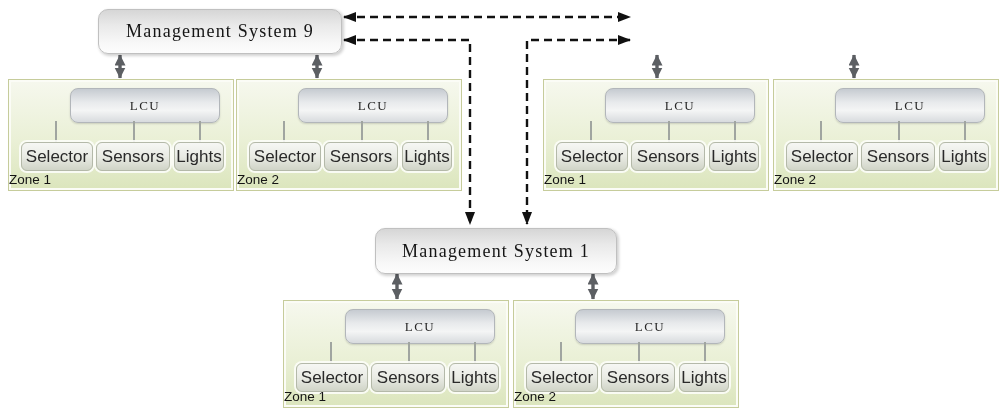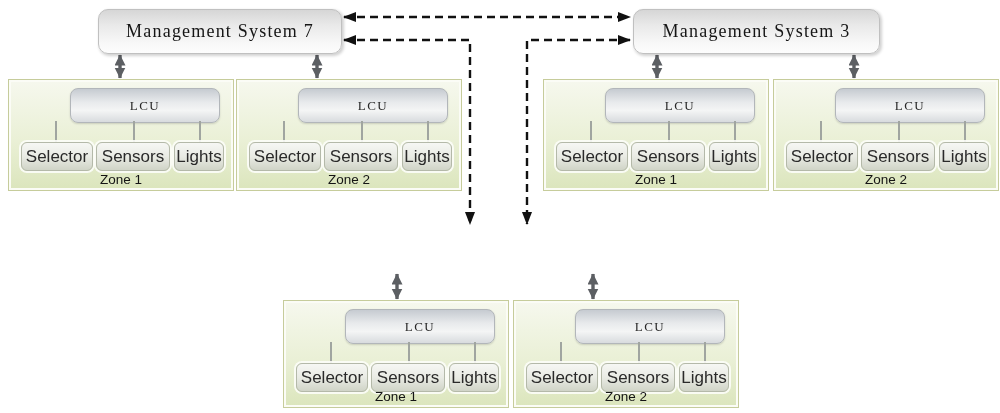--- a/index.html
+++ b/index.html
@@ -38,21 +38,21 @@
   .device{
     position:absolute;top:62px;height:27px;border-radius:6px;
     background:linear-gradient(180deg,#f6f7f4 0%,#e9ebe4 50%,#d0d4c7 100%);
     border:1px solid #b4b9a9;
     box-shadow:0 0 0 2px rgba(252,253,248,0.9);
     display:flex;align-items:center;justify-content:center;
     font-size:17px;color:#2a2a2a;
   }
   .zone-label{
     position:absolute;left:0;right:0;bottom:1px;height:18px;
-    text-align:center;font-size:13.5px;color:#141414;line-height:18px;
+    font-size:13.5px;color:#141414;line-height:18px;
   }
 </style>
 </head>
 <body>
 
 <div id="canvas">
 
   <svg class="overlay" width="1000" height="413" viewBox="0 0 1000 413">
     <defs>
       <marker id="m-black" markerUnits="userSpaceOnUse" markerWidth="14" markerHeight="12" refX="12" refY="5" orient="auto-start-reverse">
@@ -68,22 +68,22 @@
     <path d="M630 40 H527 V224" fill="none" stroke="#111" stroke-width="2.4" stroke-dasharray="8 5" marker-start="url(#m-black)" marker-end="url(#m-black)"></path>
 
     <path d="M120 55 V78" stroke="#5c5f63" stroke-width="3.4" marker-start="url(#m-gray)" marker-end="url(#m-gray)"></path>
     <path d="M317 55 V78" stroke="#5c5f63" stroke-width="3.4" marker-start="url(#m-gray)" marker-end="url(#m-gray)"></path>
     <path d="M657 55 V78" stroke="#5c5f63" stroke-width="3.4" marker-start="url(#m-gray)" marker-end="url(#m-gray)"></path>
     <path d="M854 55 V78" stroke="#5c5f63" stroke-width="3.4" marker-start="url(#m-gray)" marker-end="url(#m-gray)"></path>
     <path d="M397 274 V299" stroke="#5c5f63" stroke-width="3.4" marker-start="url(#m-gray)" marker-end="url(#m-gray)"></path>
     <path d="M593 274 V299" stroke="#5c5f63" stroke-width="3.4" marker-start="url(#m-gray)" marker-end="url(#m-gray)"></path>
   </svg>
 
-  <div class="ms" style="left:98px;top:9px;width:242px">Management System 7</div>
-  <div class="ms" style="left:633px;top:9px;width:245px">Management System 3</div>
+  <div class="ms" style="left:98px;top:9px;width:242px">Management System 9</div>
+  <div class="ms" style="left:375px;top:228px;width:240px;height:44px">Management System 1</div>
 
   <div class="zone" style="left:8px;top:79px;height:110px">
     <div class="lcu">LCU</div>
     <div class="drop" style="left:46px"></div>
     <div class="drop" style="left:124px"></div>
     <div class="drop" style="left:190px"></div>
     <div class="device" style="left:12px;width:70px">Selector</div>
     <div class="device" style="left:87px;width:72px">Sensors</div>
     <div class="device" style="left:165px;width:48px">Lights</div>
     <div class="zone-label">Zone 1</div>

